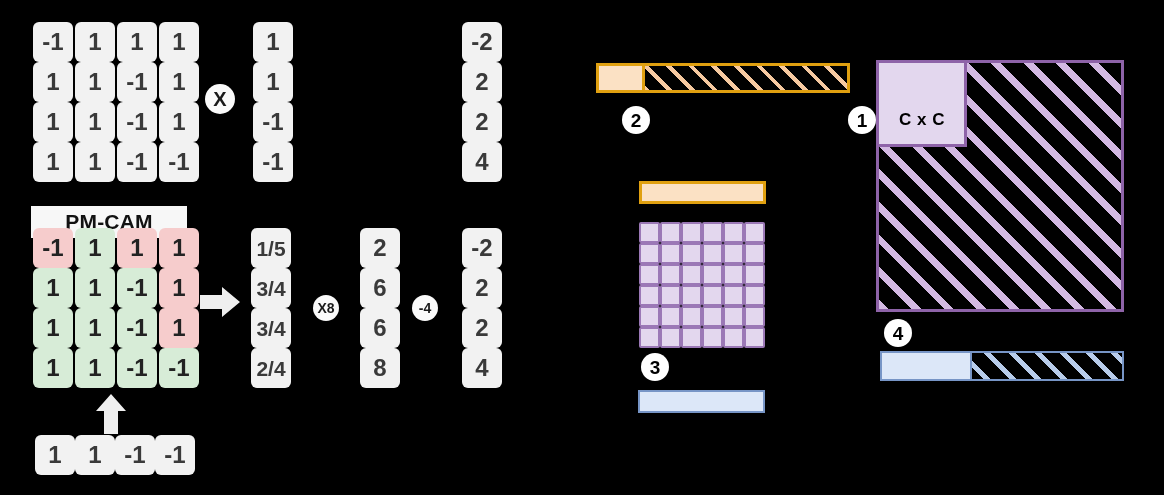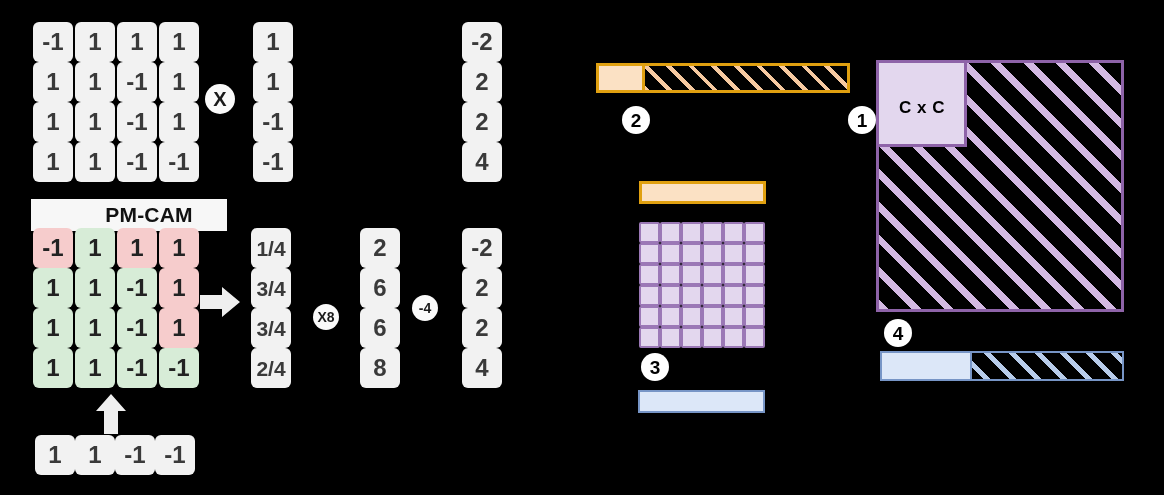--- a/index.html
+++ b/index.html
@@ -126,21 +126,21 @@
 <div class="cell" style="left:253px;top:22px;">1</div>
 <div class="cell" style="left:253px;top:62px;">1</div>
 <div class="cell" style="left:253px;top:102px;">-1</div>
 <div class="cell" style="left:253px;top:142px;">-1</div>
 
 <div class="cell" style="left:462px;top:22px;">-2</div>
 <div class="cell" style="left:462px;top:62px;">2</div>
 <div class="cell" style="left:462px;top:102px;">2</div>
 <div class="cell" style="left:462px;top:142px;">4</div>
 
-<div class="pmcam-banner" style="left:31px;top:199px;width:156px;height:32px;padding-left:40px;">PM-CAM</div>
+<div class="pmcam-banner" style="left:31px;top:206px;width:156px;height:32px;">PM-CAM</div>
 
 <div class="cell pmcam neg" style="left:33px;top:228px;">-1</div>
 <div class="cell pmcam" style="left:75px;top:228px;">1</div>
 <div class="cell pmcam neg" style="left:117px;top:228px;">1</div>
 <div class="cell pmcam neg" style="left:159px;top:228px;">1</div>
 
 <div class="cell pmcam" style="left:33px;top:268px;">1</div>
 <div class="cell pmcam" style="left:75px;top:268px;">1</div>
 <div class="cell pmcam" style="left:117px;top:268px;">-1</div>
 <div class="cell pmcam neg" style="left:159px;top:268px;">1</div>
@@ -152,26 +152,26 @@
 
 <div class="cell pmcam" style="left:33px;top:348px;">1</div>
 <div class="cell pmcam" style="left:75px;top:348px;">1</div>
 <div class="cell pmcam" style="left:117px;top:348px;">-1</div>
 <div class="cell pmcam" style="left:159px;top:348px;">-1</div>
 
 <svg class="arrow-right" width="42" height="34" viewBox="0 0 42 34" style="left:200px;top:285px;">
   <polygon points="0,10 22,10 22,2 40,17 22,32 22,24 0,24" fill="#EFEFEF"></polygon>
 </svg>
 
-<div class="cell frac" style="left:251px;top:228px;">1/4</div>
+<div class="cell frac" style="left:251px;top:228px;">1/5</div>
 <div class="cell frac" style="left:251px;top:268px;">3/4</div>
 <div class="cell frac" style="left:251px;top:308px;">3/4</div>
 <div class="cell frac" style="left:251px;top:348px;">2/4</div>
 
-<div class="opbadge small" style="left:313px;top:304px;">X8</div>
+<div class="opbadge small" style="left:313px;top:295px;">X8</div>
 
 <div class="cell" style="left:360px;top:228px;">2</div>
 <div class="cell" style="left:360px;top:268px;">6</div>
 <div class="cell" style="left:360px;top:308px;">6</div>
 <div class="cell" style="left:360px;top:348px;">8</div>
 
 <div class="opbadge small" style="left:412px;top:295px;">-4</div>
 
 <div class="cell" style="left:462px;top:228px;">-2</div>
 <div class="cell" style="left:462px;top:268px;">2</div>
@@ -187,21 +187,21 @@
 <div class="cell" style="left:115px;top:435px;">-1</div>
 <div class="cell" style="left:155px;top:435px;">-1</div>
 
 <div class="block bar-orange hatch-orange" style="left:596px;top:63px;width:254px;height:30px;"></div>
 <div class="block fill-orange" style="left:599px;top:66px;width:46px;height:24px;border-right:3px solid #E0A010;box-sizing:border-box;"></div>
 <div class="stepbadge" style="left:622px;top:106px;">2</div>
 
 <div class="stepbadge" style="left:848px;top:106px;">1</div>
 <div class="block box-purple hatch-purple" style="left:876px;top:60px;width:248px;height:252px;"></div>
 <div class="block fill-purple" style="left:879px;top:63px;width:88px;height:84px;border-right:3px solid #8E63A8;border-bottom:3px solid #8E63A8;box-sizing:border-box;"></div>
-<div class="cxc-label" style="left:899px;top:98px;">C x C</div>
+<div class="cxc-label" style="left:899px;top:110px;">C x C</div>
 
 <div class="block bar-orange fill-orange" style="left:639px;top:181px;width:127px;height:23px;"></div>
 
 <div class="pgrid" style="left:639px;top:222px;width:126px;height:126px;grid-template-columns:repeat(6,1fr);grid-template-rows:repeat(6,1fr);">
   <div></div>
     <div></div>
     <div></div>
     <div></div>
     <div></div>
     <div></div>

